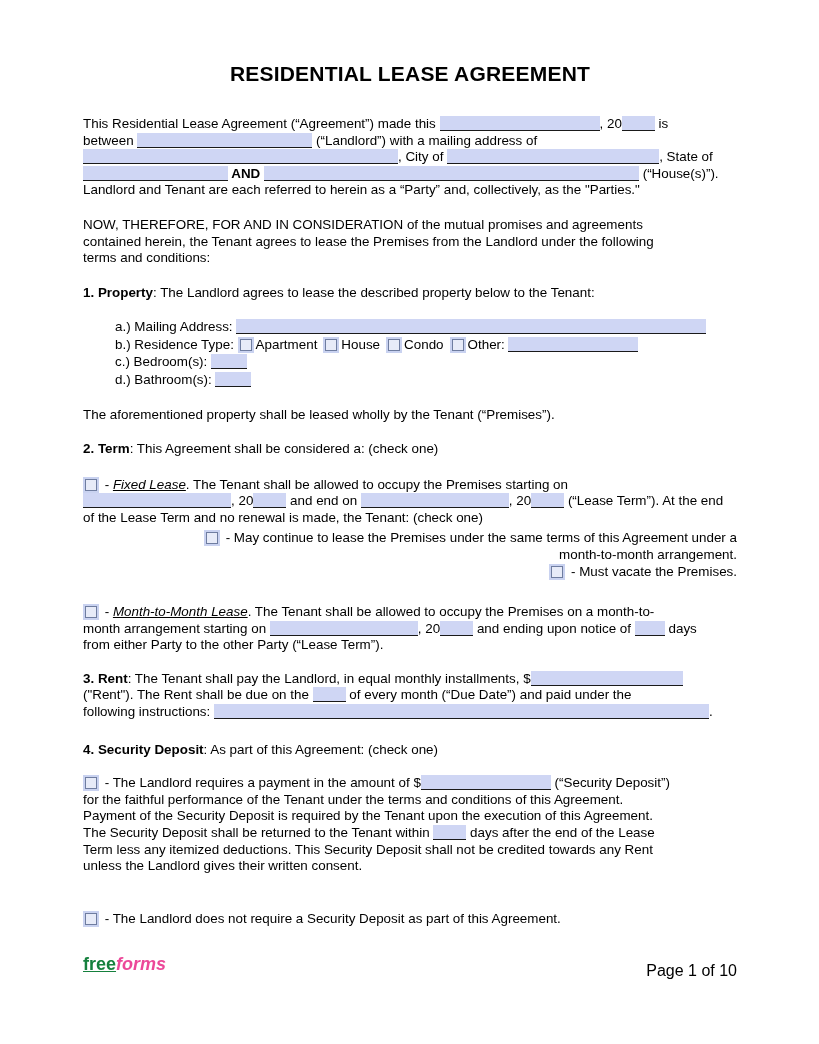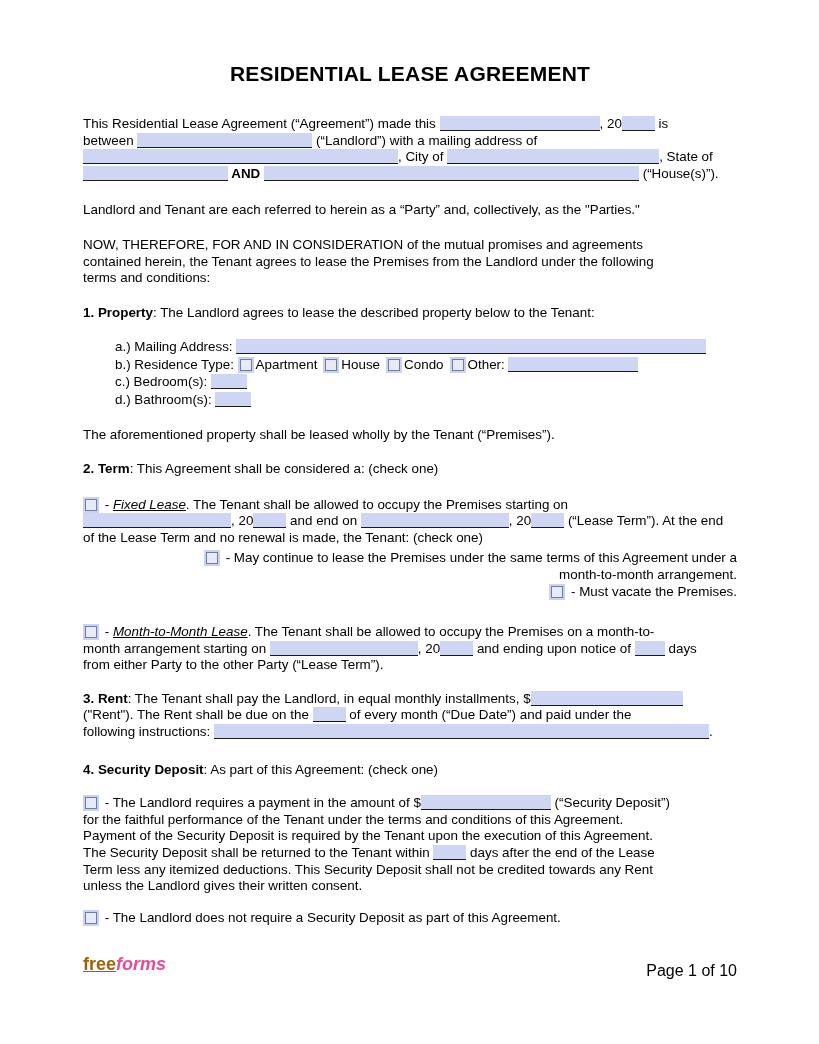--- a/index.html
+++ b/index.html
@@ -49,34 +49,34 @@
     box-shadow:0 0 0 2px #c9d2f0;
     vertical-align:-2px;
     margin:0 4px 0 2px;
     box-sizing:border-box;
   }
   .opt { white-space:pre; margin-right:6px; }
   .ind { margin-left:32px; }
   .hang { margin-left:22px; }
   
   .mb17{margin-bottom:17px}.mb18{margin-bottom:18px}.mb19{margin-bottom:19px}
-  .mb20{margin-bottom:20px}.mb21{margin-bottom:21px}.mb24{margin-bottom:24px}
-  .mb29{margin-bottom:15px}
+  .mb20{}.mb21{margin-bottom:21px}.mb24{margin-bottom:24px}
+  .mb29{margin-bottom:36px}
   .subs { margin-top:4px;text-align:right; }
   .items .ln { line-height:17.5px; min-height:17.5px; }
   
   .footer {
     position:absolute;
     left:83px; right:82px; top:954px;
     display:flex;
     justify-content:space-between;
     align-items:flex-start;
   }
   .logo { font-size:18px; font-weight:bold; line-height:20px; }
-  .logo-free { color:#a16207;text-decoration:underline; }
+  .logo-free { color:#15803d;text-decoration:underline; }
   .logo-forms { color:#ec4899;font-style:italic; }
   .page-num { font-size:16px; margin-top:9px; }
 </style>
 </head>
 <body>
 
 <div class="page">
 
   <div class="title">RESIDENTIAL LEASE AGREEMENT</div>
 

